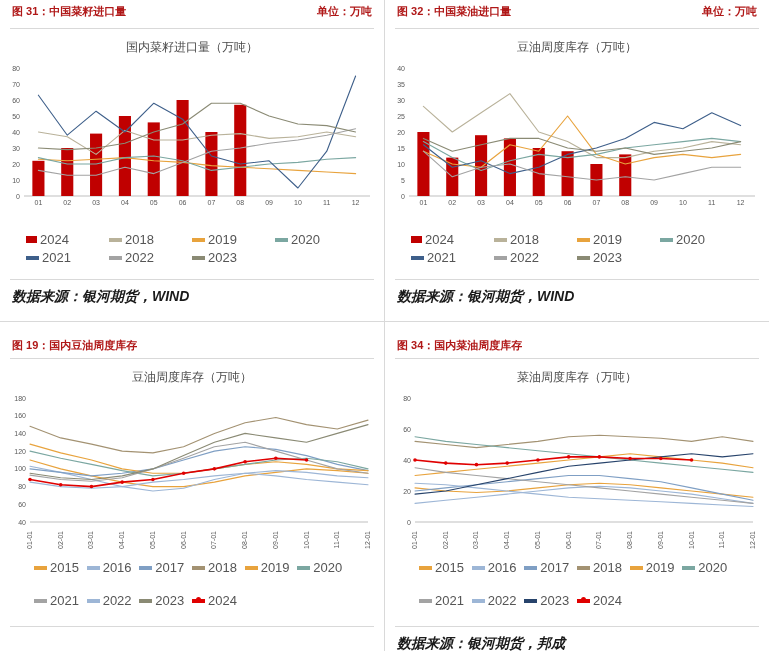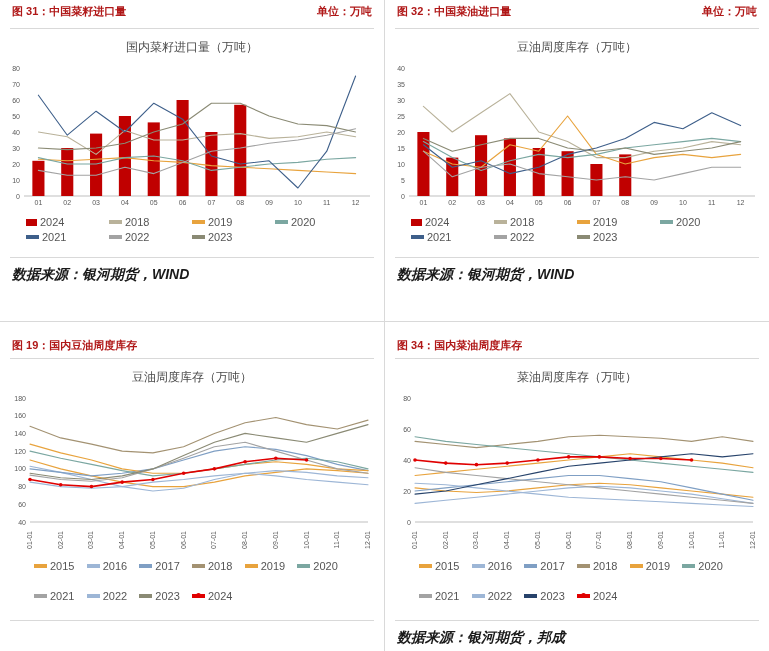--- a/index.html
+++ b/index.html
@@ -46,23 +46,23 @@
     margin-top:10px;
   }
 
   
   .plot-wrap{position:relative;margin-top:6px;}
   .plot-svg{display:block;}
 
   
   .legend{
     display:grid;
-    font-size:11px;
+    font-size:13px;
     color:#555;
-    margin:4px 0 0 0;
+    margin:20px 0 0 0;
     padding:0 26px;
     box-sizing:border-box;
   }
   .legend.cols4{grid-template-columns:repeat(4,1fr);row-gap:3px;}
   .legend.cols6{grid-template-columns:repeat(6,1fr);row-gap:18px;}
   .lg-item{display:flex;align-items:center;gap:3px;white-space:nowrap;}
   .lg-swatch{display:inline-block;width:13px;height:4px;flex:none;}
   .lg-swatch.box{height:7px;width:11px;}
   .lg-swatch.dotline{position:relative;height:4px;}
   .lg-swatch.dotline::after{

